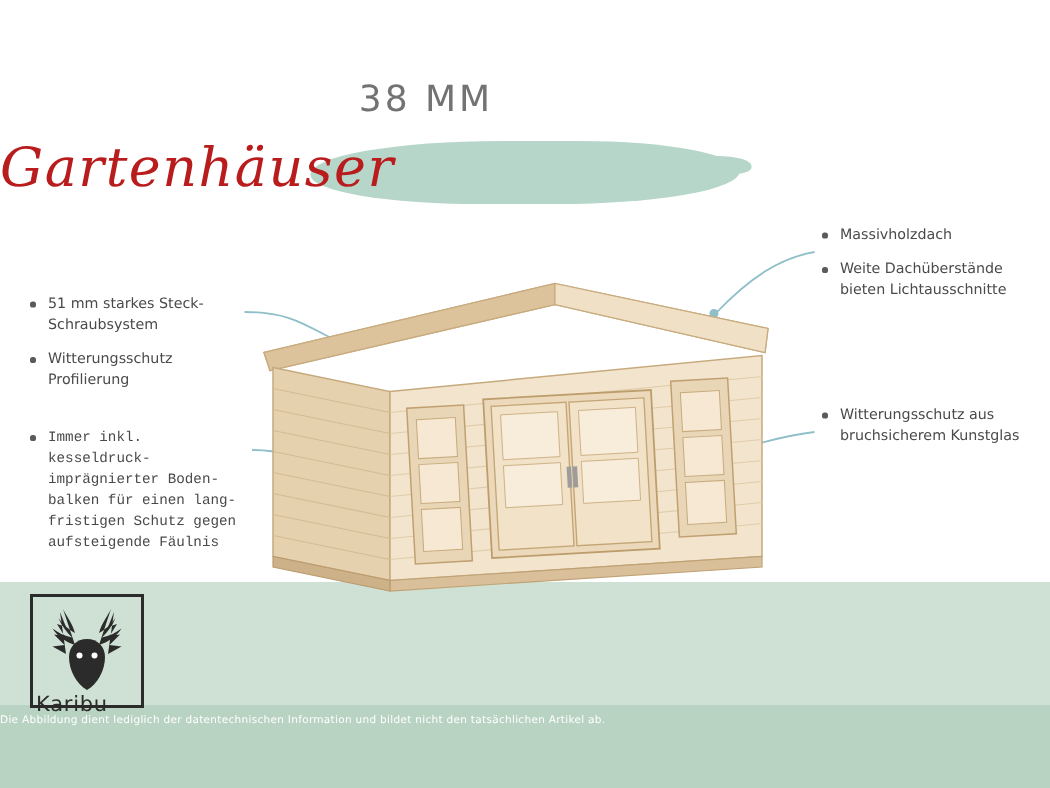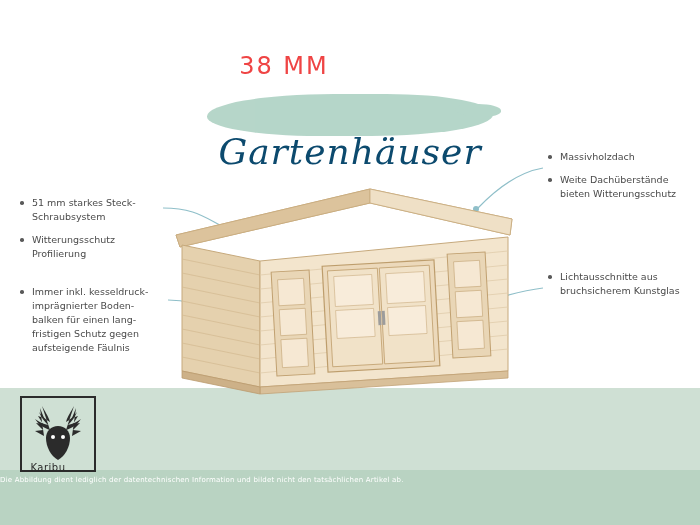--- a/index.html
+++ b/index.html
@@ -40,21 +40,21 @@
     background: #b9d3c2;
   }
   
   .title-mm {
     position: absolute;
     left: 0; top: 52px;
     width: 568px;
     text-align: center;
     font-size: 24px;
     letter-spacing: 2px;
-    color: #ef4444;
+    color: #737373;
     font-family: "DejaVu Sans", sans-serif;
   }
   .title-brush {
     position: absolute;
     left: 207px; top: 94px;
     width: 286px; height: 42px;
     background: #a9cfc0;
     border-radius: 50% 42% 48% 44% / 60% 55% 58% 52%;
     opacity: 0.85;
   }
@@ -63,27 +63,25 @@
     position: absolute;
     left: 248px; top: 10px;
     width: 46px; height: 13px;
     background: #a9cfc0;
     border-radius: 50% 60% 50% 70%;
   }
   .title-main {
     position: absolute;
     left: 0; top: 92px;
     width: 700px;
-    text-align: center;
     font-size: 36px;
-    color: #0c4a6e;
+    color: #b91c1c;
     font-family: "DejaVu Serif", serif;
     font-style: italic;
     letter-spacing: 1px;
-    margin-top: 39px;
   }
   
   .bullets {
     position: absolute;
     font-size: 9.5px;
     line-height: 14px;
     color: #4a4a4a;
   }
   .bullets ul {
     margin: 0;
@@ -97,21 +95,21 @@
   }
   .bullets li:before {
     content: "";
     position: absolute;
     left: 0; top: 5px;
     width: 3.5px; height: 3.5px;
     border-radius: 50%;
     background: #5a5a5a;
   }
   #bl-left-top  { left: 20px;  top: 196px; width: 140px; }
-  #bl-left-bot  { left: 20px;  top: 285px; width: 145px; }
+  #bl-left-bot  { left: 20px;  top: 285px; width: 145px; font-family: Liberation Mono, monospace; }
   #bl-right-top { left: 548px; top: 150px; width: 150px; }
   #bl-right-bot { left: 548px; top: 270px; width: 150px; }
 
   
   svg.connectors {
     position: absolute;
     left: 0; top: 0;
     width: 700px; height: 525px;
     pointer-events: none;
   }
@@ -125,21 +123,21 @@
   .logo-box {
     position: absolute;
     left: 20px; top: 396px;
     width: 76px; height: 76px;
   }
   .logo-label {
     position: absolute;
     left: 20px; top: 462px;
     width: 56px;
     text-align: center;
-    font-size: 10px;
+    font-size: 14px;
     color: #2b2b2b;
     letter-spacing: 0.5px;
   }
   
   .footnote {
     position: absolute;
     left: 0; top: 476px;
     width: 700px;
     font-size: 7px;
     color: #ffffff;
@@ -243,27 +241,27 @@
 
   <div class="bullets" id="bl-left-bot">
     <ul>
       <li>Immer inkl. kesseldruck-imprägnierter Boden-balken für einen lang-fristigen Schutz gegen aufsteigende Fäulnis</li>
     </ul>
   </div>
 
   <div class="bullets" id="bl-right-top">
     <ul>
       <li>Massivholzdach</li>
-      <li>Weite Dachüberstände bieten Witterungsschutz</li>
+      <li>Weite Dachüberstände bieten Lichtausschnitte</li>
     </ul>
   </div>
 
   <div class="bullets" id="bl-right-bot">
     <ul>
-      <li>Lichtausschnitte aus bruchsicherem Kunstglas</li>
+      <li>Witterungsschutz aus bruchsicherem Kunstglas</li>
     </ul>
   </div>
 
   <svg class="logo-box" viewBox="0 0 76 76">
     <rect x="1" y="1" width="74" height="74" fill="none" stroke="#2b2b2b" stroke-width="2"></rect>
     <g fill="#2b2b2b">
       <path d="M20 12 l4 10 -6 -2 5 8 -7 -1 7 7 -8 1 9 5"></path>
       <path d="M56 12 l-4 10 6 -2 -5 8 7 -1 -7 7 8 1 -9 5"></path>
       <path d="M22 10 c3 6 6 9 8 16 -4 -2 -8 -6 -11 -10 2 5 5 9 9 13 -5 -1 -9 -3 -13 -6 4 6 9 9 15 11 z"></path>
       <path d="M54 10 c-3 6 -6 9 -8 16 4 -2 8 -6 11 -10 -2 5 -5 9 -9 13 5 -1 9 -3 13 -6 -4 6 -9 9 -15 11 z"></path>

